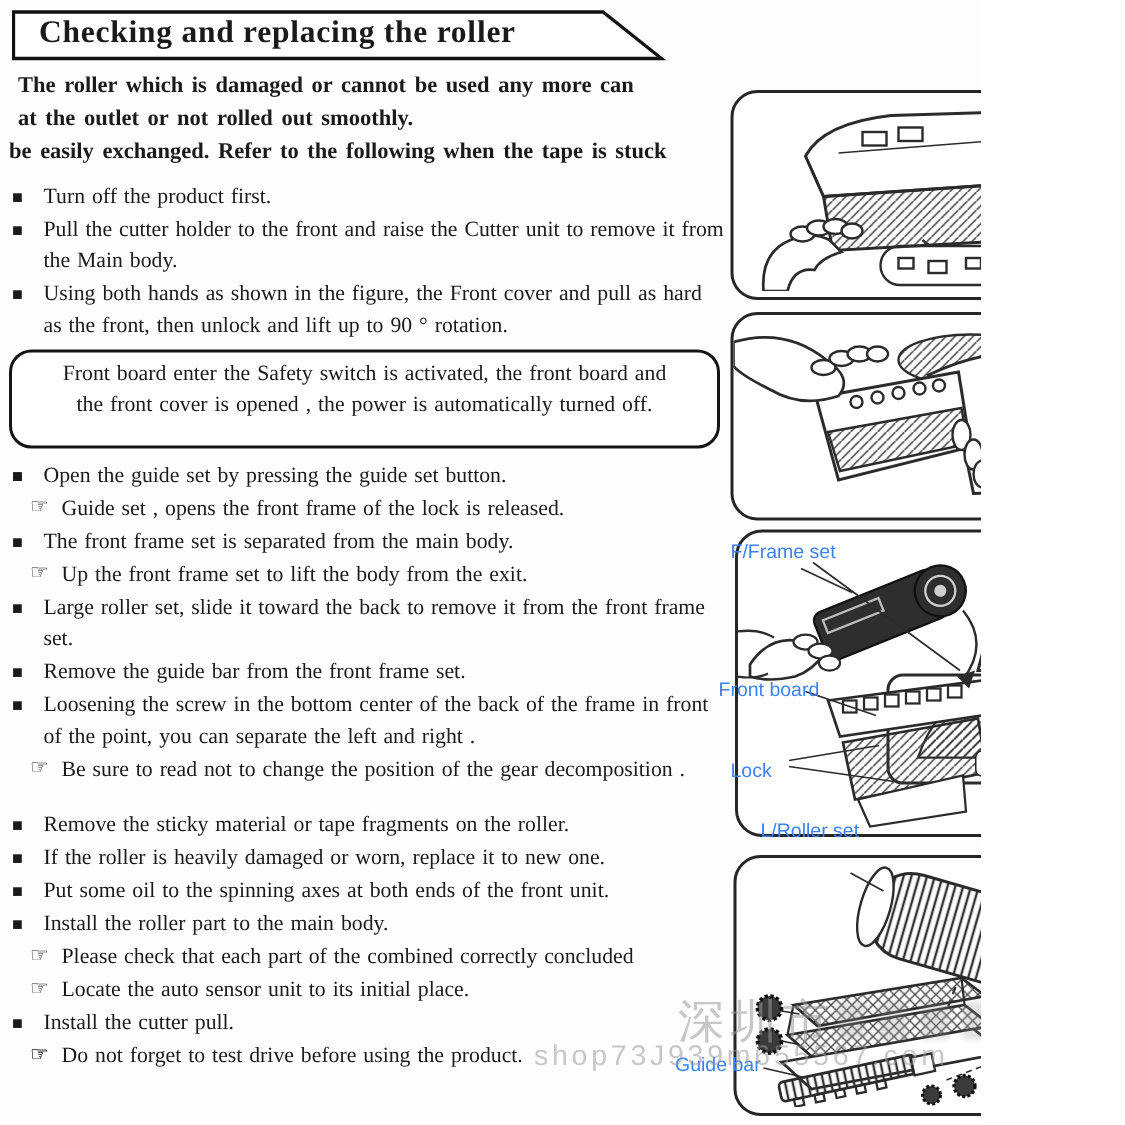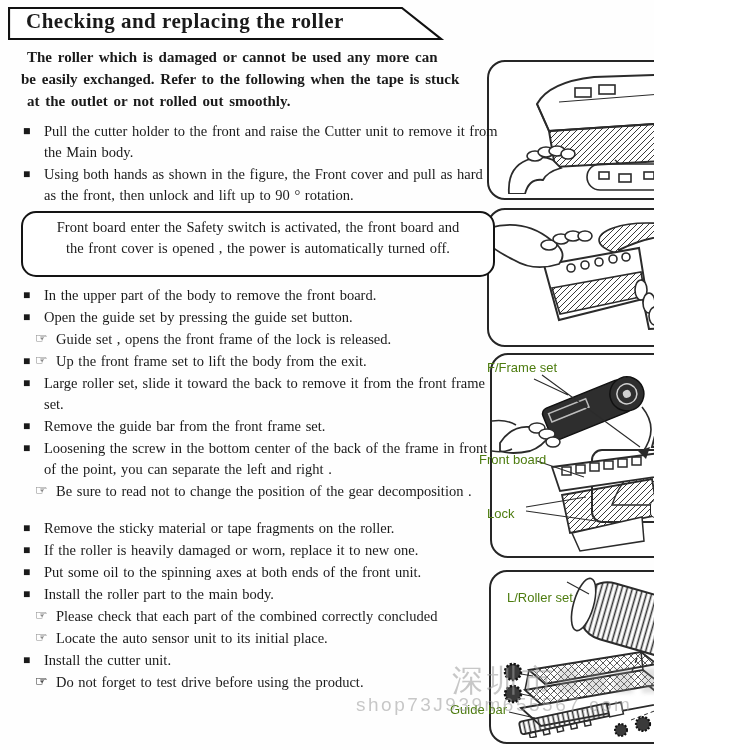--- a/index.html
+++ b/index.html
@@ -6,21 +6,21 @@
   .page{position:relative;width:654px;height:750px;background:#fefefe;overflow:hidden;
         font-family:"Liberation Serif",serif;color:#1a1a1a;}
 
   
   .title-wrap{position:absolute;left:8px;top:6px;width:438px;height:36px;}
   .title-wrap svg{position:absolute;left:0;top:0;}
   .title-text{position:absolute;left:18px;top:3px;font-size:21px;font-weight:bold;
               letter-spacing:.5px;white-space:nowrap;}
 
   
-  .leftcol{position:absolute;left:6px;top:46px;width:478px;z-index:2;margin-left:15px;}
+  .leftcol{position:absolute;left:6px;top:46px;width:478px;z-index:2;}
   .intro{font-weight:bold;font-size:15px;line-height:22px;word-spacing:2px;margin:0 0 9px 0;}
   .intro .iline{text-indent:6px;}
   .item{position:relative;padding-left:23px;font-size:14.5px;line-height:21px;margin-bottom:1px;}
   .item .mk{position:absolute;left:2px;top:0;font-size:12px;}
   .item.hand{padding-left:35px;}
   .item.hand .mk{left:14px;top:-1px;font-size:14px;}
   .item .t{word-spacing:1px;}
   .notebox{border:2px solid #141414;border-radius:15px;margin:5px 4px 8px 0;
            padding:4px 10px 16px 10px;font-size:14.5px;line-height:21px;text-align:center;
            word-spacing:1px;background:#fff;}
@@ -28,21 +28,21 @@
 
   
   .figbox{position:absolute;border:2px solid #262626;border-radius:18px;background:#fff;z-index:1;}
   .figbox svg{display:block;}
   .fig1{left:487px;top:60px;width:255px;height:136px;}
   .fig2{left:487px;top:208px;width:255px;height:135px;}
   .fig3{left:490px;top:353px;width:252px;height:201px;}
   .fig4{left:489px;top:570px;width:253px;height:170px;}
 
   .figlabel{position:absolute;font-family:"Liberation Sans",sans-serif;font-size:13px;
-            color:#4d7c0f;z-index:10;white-space:nowrap;}
+            color:#3b82f6;z-index:10;white-space:nowrap;}
   .figlabel.boxed{border:1.5px solid #222;border-radius:5px;padding:0 7px 1px 7px;background:#fff;}
 
   
   .wm{position:absolute;font-family:"Liberation Sans",sans-serif;color:#9b9b9b;opacity:.55;
       z-index:50;pointer-events:none;white-space:nowrap;}
   .wm-cn{font-size:31px;letter-spacing:4px;}
   .wm-blur{position:absolute;left:558px;top:668px;width:122px;height:25px;z-index:50;opacity:.4;
            background:repeating-linear-gradient(90deg,rgba(150,150,150,.7) 0 19px,transparent 19px 28px);
            filter:blur(2px);pointer-events:none;}
   .wm-shop{font-size:19px;letter-spacing:2.5px;}
@@ -56,55 +56,55 @@
     <svg width="438" height="36" viewBox="0 0 438 36">
       <polygon points="1,2 394,2 433,33 1,33" fill="#ffffff" stroke="#111" stroke-width="2.2"></polygon>
     </svg>
     <div class="title-text">Checking and replacing the roller</div>
   </div>
 
   <div class="leftcol">
 
     <div class="intro">
       <div class="iline">The roller which is damaged or cannot be used any more can</div>
+      <div class="iline">at the outlet or not rolled out smoothly.</div>
       <div class="iline" style="text-indent:0">be easily exchanged. Refer to the following when the tape is stuck</div>
-      <div class="iline">at the outlet or not rolled out smoothly.</div>
     </div>
 
     <div>
-      <div class="item bullet"><span class="mk">■</span></div>
+      <div class="item bullet"><span class="mk">■</span><span class="t">Turn off the product first.</span></div>
       <div class="item bullet"><span class="mk">■</span><span class="t">Pull the cutter holder to the front and raise the Cutter unit to remove it from the Main body.</span></div>
       <div class="item bullet"><span class="mk">■</span><span class="t">Using both hands as shown in the figure, the Front cover and pull as hard as the front, then unlock and lift up to 90 ° rotation.</span></div>
     </div>
 
     <div class="notebox">
       <div>Front board enter the Safety switch is activated, the front board and</div>
       <div>the front cover is opened , the power is automatically turned off.</div>
     </div>
 
     <div>
-      <div class="item bullet"><span class="mk">■</span><span class="t">In the upper part of the body to remove the front board.</span></div>
+      <div class="item bullet"><span class="mk">■</span></div>
       <div class="item bullet"><span class="mk">■</span><span class="t">Open the guide set by pressing the guide set button.</span></div>
       <div class="item hand"><span class="mk">☞</span><span class="t">Guide set , opens the front frame of the lock is released.</span></div>
-      <div class="item bullet"><span class="mk">■</span></div>
+      <div class="item bullet"><span class="mk">■</span><span class="t">The front frame set is separated from the main body.</span></div>
       <div class="item hand"><span class="mk">☞</span><span class="t">Up the front frame set to lift the body from the exit.</span></div>
       <div class="item bullet"><span class="mk">■</span><span class="t">Large roller set, slide it toward the back to remove it from the front frame set.</span></div>
       <div class="item bullet"><span class="mk">■</span><span class="t">Remove the guide bar from the front frame set.</span></div>
       <div class="item bullet"><span class="mk">■</span><span class="t">Loosening the screw in the bottom center of the back of the frame in front of the point, you can separate the left and right .</span></div>
       <div class="item hand"><span class="mk">☞</span><span class="t">Be sure to read not to change the position of the gear decomposition .</span></div>
     </div>
 
     <div class="gap-top">
       <div class="item bullet"><span class="mk">■</span><span class="t">Remove the sticky material or tape fragments on the roller.</span></div>
       <div class="item bullet"><span class="mk">■</span><span class="t">If the roller is heavily damaged or worn, replace it to new one.</span></div>
       <div class="item bullet"><span class="mk">■</span><span class="t">Put some oil to the spinning axes at both ends of the front unit.</span></div>
       <div class="item bullet"><span class="mk">■</span><span class="t">Install the roller part to the main body.</span></div>
       <div class="item hand"><span class="mk">☞</span><span class="t">Please check that each part of the combined correctly concluded</span></div>
       <div class="item hand"><span class="mk">☞</span><span class="t">Locate the auto sensor unit to its initial place.</span></div>
-      <div class="item bullet"><span class="mk">■</span><span class="t">Install the cutter unit.</span></div>
+      <div class="item bullet"><span class="mk">■</span><span class="t">Install the cutter pull.</span></div>
       <div class="item hand"><span class="mk">☞</span></div>
       <div class="item hand"><span class="mk">☞</span><span class="t">Do not forget to test drive before using the product.</span></div>
     </div>
   </div>
 
   <div class="figbox fig1">
     <svg width="251" height="132" viewBox="0 0 251 132">
       <defs>
         <pattern id="t1h" width="6" height="6" patternUnits="userSpaceOnUse">
             <path d="M0,6 L6,0" stroke="#3a3a3a" stroke-width="1"></path>
@@ -279,21 +279,21 @@
         <path d="M76,10 L98,22" stroke-width="1.1"></path>
         <path d="M18,140 L44,146" stroke-width="1.1"></path>
       </g>
     </svg>
   </div>
 
   <div class="figlabel" style="left:487px;top:360px;">F/Frame set</div>
   <div class="figlabel" style="left:479px;top:452px;">Front board</div>
   <div class="figlabel" style="left:487px;top:506px;">Lock</div>
   <div class="figlabel boxed" style="left:650px;top:500px;text-align:center;">Safety SW</div>
-  <div class="figlabel" style="left:507px;top:590px;">L/Roller set</div>
+  <div class="figlabel" style="left:507px;top:546px;">L/Roller set</div>
   <div class="figlabel" style="left:700px;top:679px;">Screw</div>
   <div class="figlabel" style="left:450px;top:702px;">Guide bar</div>
 
   <div class="wm wm-cn" style="left:452px;top:660px;">深圳市</div>
   <div class="wm-blur"></div>
   <div class="wm wm-cn" style="left:684px;top:660px;">公司</div>
   <div class="wm wm-shop" style="left:356px;top:694px;">shop73J939m655567.com</div>
 
 </div>
 

